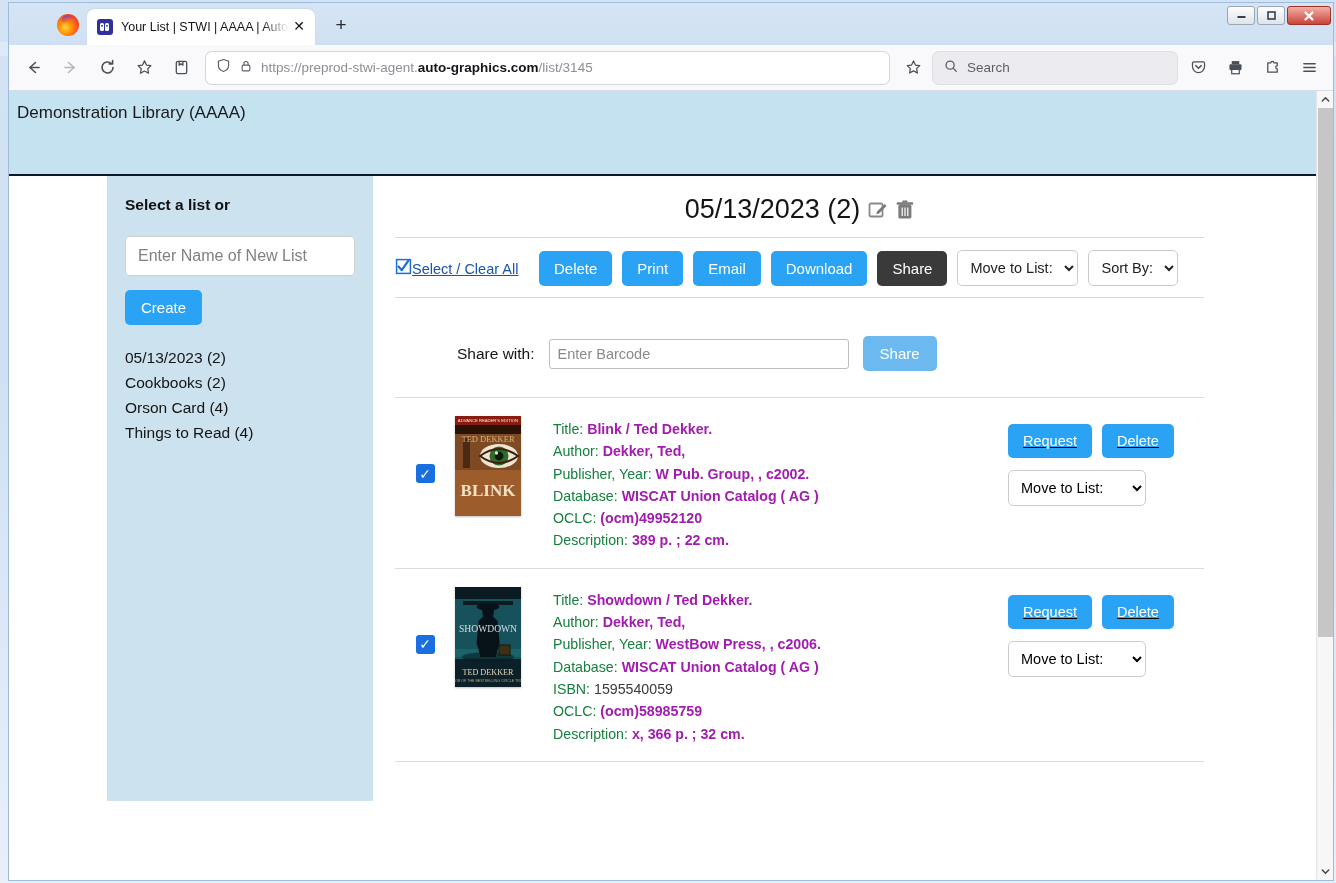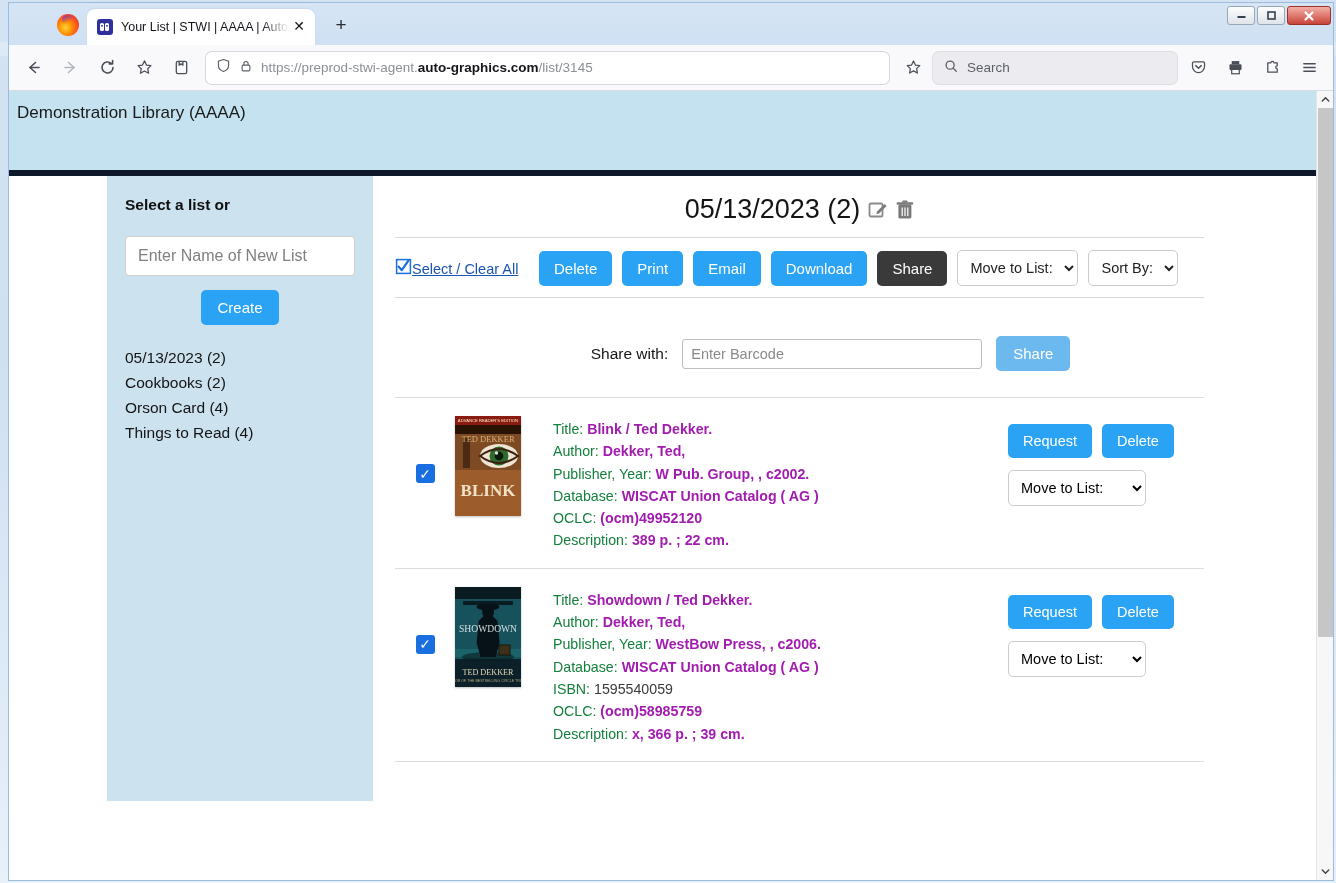--- a/index.html
+++ b/index.html
@@ -148,21 +148,21 @@
     flex: 1 1 auto; position: relative; background:#fbfdff;
     display: flex; min-height: 0;
   }
   .page {
     flex: 1 1 auto; position: relative; overflow: hidden; background:#fff;
   }
 
   
   .app-header {
     background: #c5e2f0; height: 85px; position: relative;
-    border-bottom: 6px solid #0f172a;
+    border-bottom: 2px solid #0f172a;
   }
   .lib-name {
     position:absolute; left:8px; top:12px;
     font-size: 17px; color:#1a1a1a;
   }
   .sel-icon {
     position:absolute; left:352px; top:104px;
   }
   .srch-wrap {
     position:absolute; left:388px; top:98px;
@@ -228,21 +228,21 @@
     background:#cde2ef; width: 266px; height: 625px; padding: 20px 18px 0 18px;
   }
   .sel-list-h { font-size:15.5px; font-weight:bold; color:#101010; }
   .newlist-input {
     margin-top: 22px; width: 230px; height: 40px;
     border: 1px solid #d0d0d0; border-radius:4px; background:#fff;
     padding: 4px 12px; font-size:16px; color:#707070;
     font-family:"Liberation Sans", sans-serif;
   }
   .newlist-input::placeholder { color:#808080; opacity:1; }
-  .create-row { display:flex; justify-content:center; width:230px; margin-top:14px; }
+  .create-row { display:flex; justify-content:flex-start; width:230px; margin-top:14px; }
   .btn-blue {
     background:#2aa3f4; color:#fff; border:none; border-radius:5px;
     font-size:15px; padding:9px 16px; font-family:"Liberation Sans", sans-serif;
     cursor:pointer;
   }
   .list-links { margin-top: 24px; display:flex; flex-direction:column; gap: 7px; }
   .list-links a { font-size:15.5px; color:#141414; text-decoration:none; }
 
   .right-col { flex: 1 1 auto; padding: 0 112px 0 22px; min-width:0; }
   .list-title-row {
@@ -268,21 +268,21 @@
     font-size:15px; padding:9px 15px; cursor:pointer;
     font-family:"Liberation Sans", sans-serif;
   }
   .tb-btn.dark { background:#3a3a3a; }
   .tb-select {
     font-size:14.5px; padding:8px 8px; border:1px solid #ccc; border-radius:5px;
     background:#fff; color:#222; font-family:"Liberation Sans", sans-serif;
   }
 
   .share-row {
-    display:flex; align-items:center; gap:14px; margin: 38px 0 0 62px; justify-content: center;
+    display:flex; align-items:center; gap:14px; margin: 38px 0 0 62px;
   }
   .share-lbl { font-size:15.5px; color:#151515; }
   .barcode {
     width:300px; height:30px; border:1px solid #bdbdbd; border-radius:3px;
     padding: 0 8px; font-size:14.5px; color:#6d6d6d; background:#fff;
     font-family:Liberation Sans, sans-serif;
   }
   .barcode::placeholder { color:#8a8a8a; opacity:1; }
   .share-btn {
     background:#6cb9ef; color:#fff; border:none; border-radius:5px;
@@ -303,21 +303,21 @@
   .rec-cover { width:98px; flex:0 0 auto; }
   .cover {
     width: 66px; height: 100px; display:block;
     box-shadow: 0 1px 2px rgba(0,0,0,.25);
   }
   .rec-meta { flex:1 1 auto; min-width:0; padding-top:2px; }
   .mline { font-size:14.2px; color:#333; line-height:1.57; white-space:nowrap; }
   .mline .k { color:#15803d; }
   .mline .v { color:#a21caf; font-weight:bold; }
   .mline .v.plain { font-weight:normal; color:#3a3a3a; }
-  .rec-actions { width:196px; flex:0 0 auto; padding-top:8px; }
+  .rec-actions { width:196px; flex:0 0 auto; padding-top:8px;text-decoration:underline; }
   .act-row { display:flex; gap:10px; }
   .act-btn {
     background:#2aa3f4; color:#fff; border:none; border-radius:5px;
     font-size:14.5px; padding:9px 15px; cursor:pointer;
     font-family:"Liberation Sans", sans-serif;
   }
   .move-sel {
     margin-top:12px; font-size:14.5px; padding:8px 8px;
     border:1px solid #ccc; border-radius:5px; background:#fff;
     width: 138px; font-family:"Liberation Sans", sans-serif;
@@ -704,21 +704,21 @@
                 <text x="33" y="95" font-size="3.6" fill="#b9a87e" text-anchor="middle" font-family="Liberation Sans, sans-serif">AUTHOR OF THE BESTSELLING CIRCLE TRILOGY</text>
               </svg>
             </div>
             <div class="rec-meta">
               <div class="mline"><span class="k">Title:</span> <span class="v">Showdown / Ted Dekker.</span></div>
               <div class="mline"><span class="k">Author:</span> <span class="v">Dekker, Ted,</span></div>
               <div class="mline"><span class="k">Publisher, Year:</span> <span class="v">WestBow Press, , c2006.</span></div>
               <div class="mline"><span class="k">Database:</span> <span class="v">WISCAT Union Catalog ( AG )</span></div>
               <div class="mline"><span class="k">ISBN:</span> <span class="v plain">1595540059</span></div>
               <div class="mline"><span class="k">OCLC:</span> <span class="v">(ocm)58985759</span></div>
-              <div class="mline"><span class="k">Description:</span> <span class="v">x, 366 p. ; 39 cm.</span></div>
+              <div class="mline"><span class="k">Description:</span> <span class="v">x, 366 p. ; 32 cm.</span></div>
             </div>
             <div class="rec-actions">
               <div class="act-row">
                 <button class="act-btn">Request</button>
                 <button class="act-btn">Delete</button>
               </div>
               <select class="move-sel">
                 <option>Move to List:</option>
               </select>
             </div>

